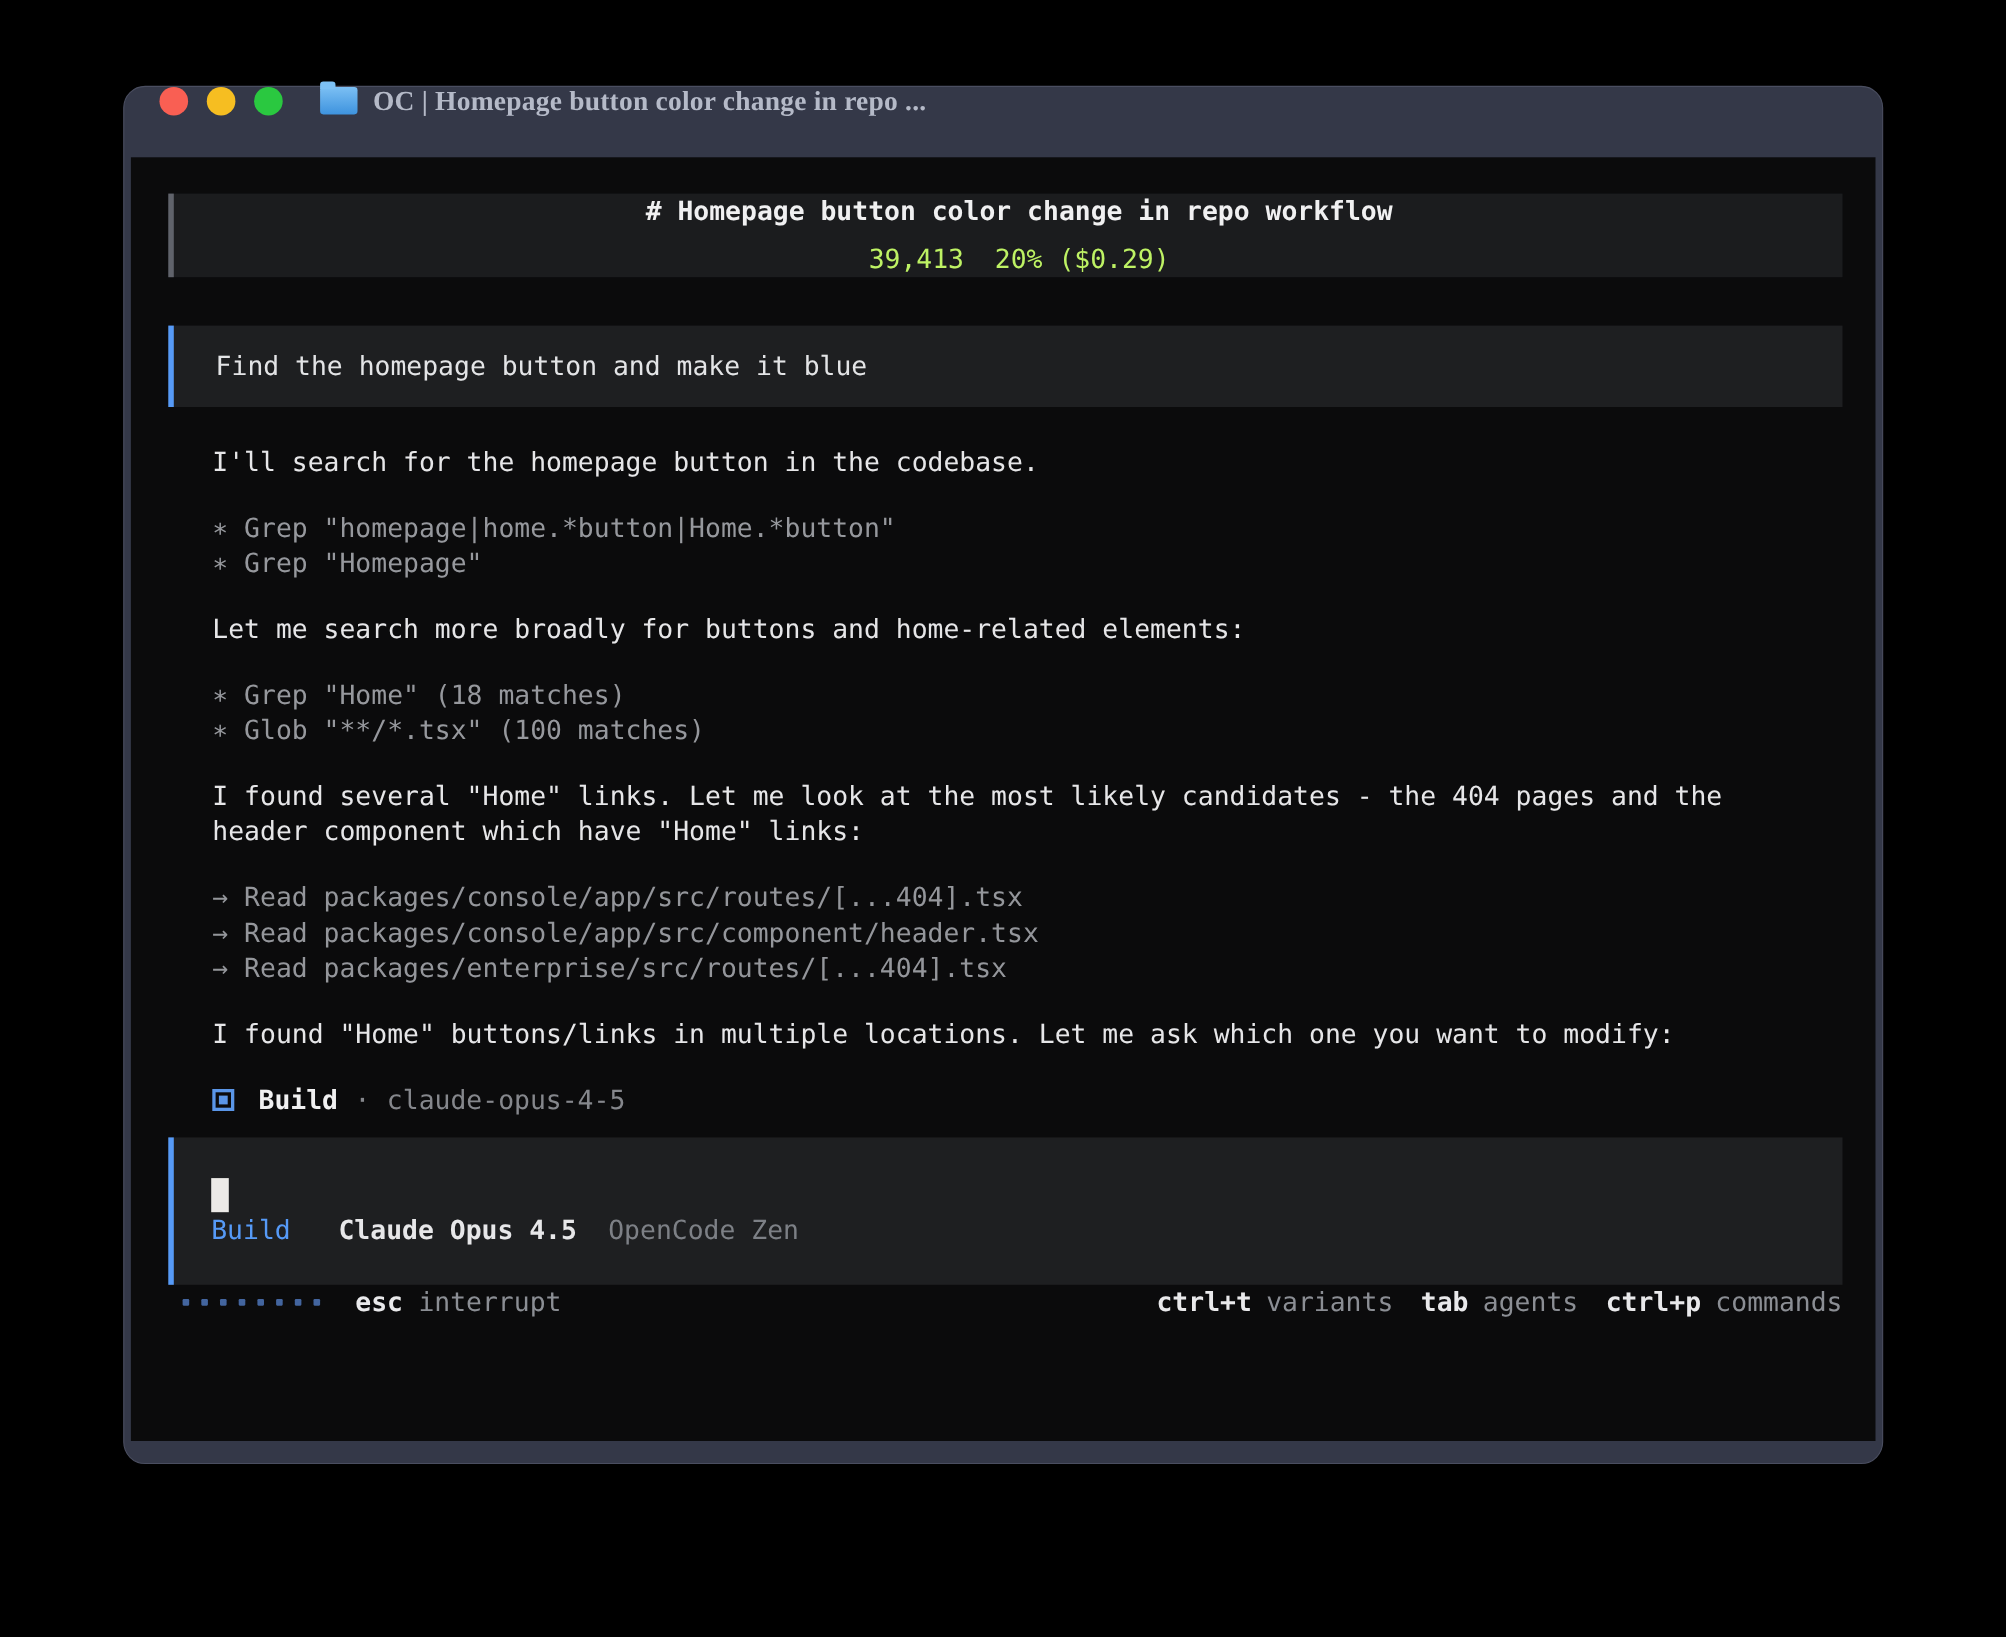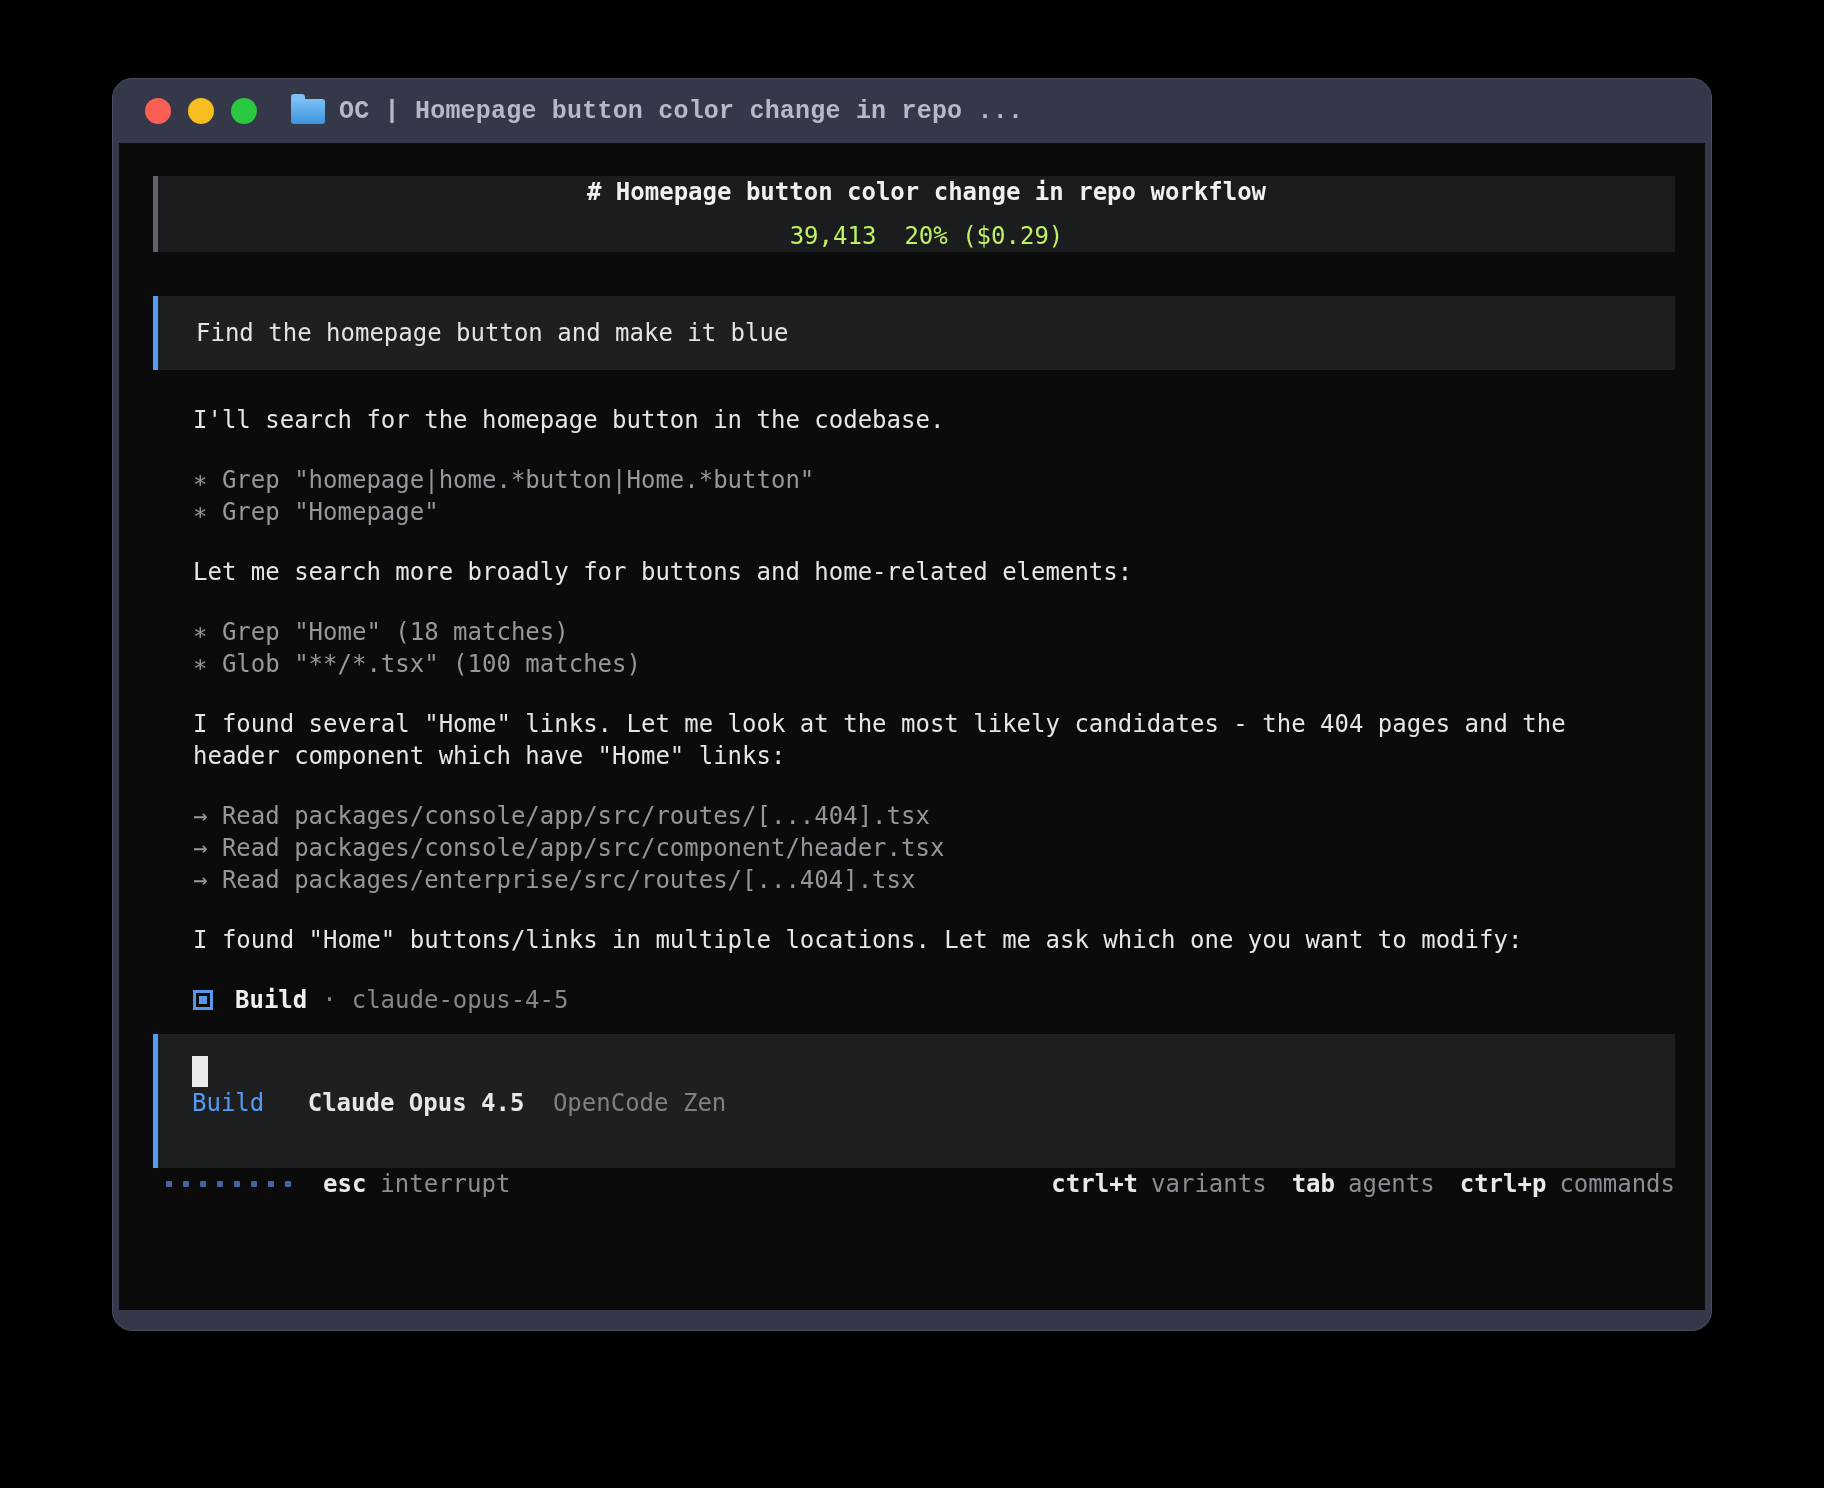--- a/index.html
+++ b/index.html
@@ -9,22 +9,22 @@
   .window {
     position:absolute; left:112px; top:78px; width:1600px; height:1253px;
     background:#343848; border:1px solid #4a4e60; border-radius:20px;
     display:flex; flex-direction:column;
     padding:0 6px 20px 6px;
     box-shadow:0 24px 70px rgba(0,0,0,.65);
   }
 
   
   .titlebar {
-    height:64px; flex:0 0 64px; display:flex; align-items:center;
-    font-family:Liberation Mono, monospace;
+    height:64px; flex:0 0 64px; display:flex; align-items:flex-start;
+    font-family:Liberation Serif, serif;
   }
   .lights { display:flex; gap:17px; margin-left:26px; }
   .tl { width:26px; height:26px; border-radius:50%; }
   .tl.red    { background:#f95f53; }
   .tl.yellow { background:#f6be21; }
   .tl.green  { background:#2ac840; }
   .folder {
     width:34px; height:25px; margin:0 14px 0 34px;
     background:linear-gradient(#7cc0f4,#3e93de); border-radius:3px; position:relative;
   }
@@ -68,21 +68,21 @@
     width:20px; height:20px; border:3px solid #5a96e8;
     display:inline-flex; align-items:center; justify-content:center; margin-right:22px;
   }
   .agent-icon i { display:block; width:8px; height:8px; background:#5a96e8; }
   .badge-agent { color:#f0f0f1; font-weight:bold; }
   .badge-sep { color:#85878c; margin:0 15px; }
   .badge-model { color:#85878c; }
 
   .input-block {
     margin-top:18px; height:134px; background:#1e1f21; border-left:5px solid #569af7;
-    display:flex; flex-direction:column; justify-content:flex-start;
+    display:flex; flex-direction:column; justify-content:center;
     padding:22px 0 20px 34px;
   }
   .cursor { width:16px; height:31px; background:#eceae7; }
   .input-meta { font-size:24px; }
   .in-agent { color:#569af7; }
   .in-model { color:#e7e7e9; font-weight:bold; margin-left:29px; }
   .in-provider { color:#7d8086; margin-left:14px; }
 
   .statusbar {
     height:32px; display:flex; align-items:center; padding-left:13px;justify-content:flex-end;

